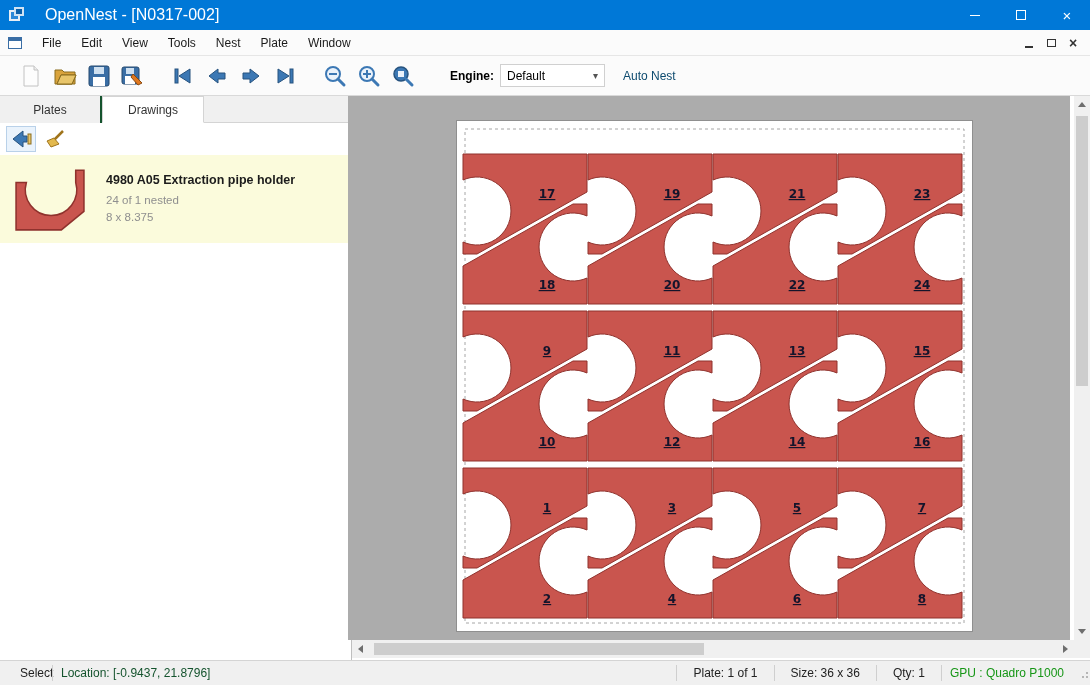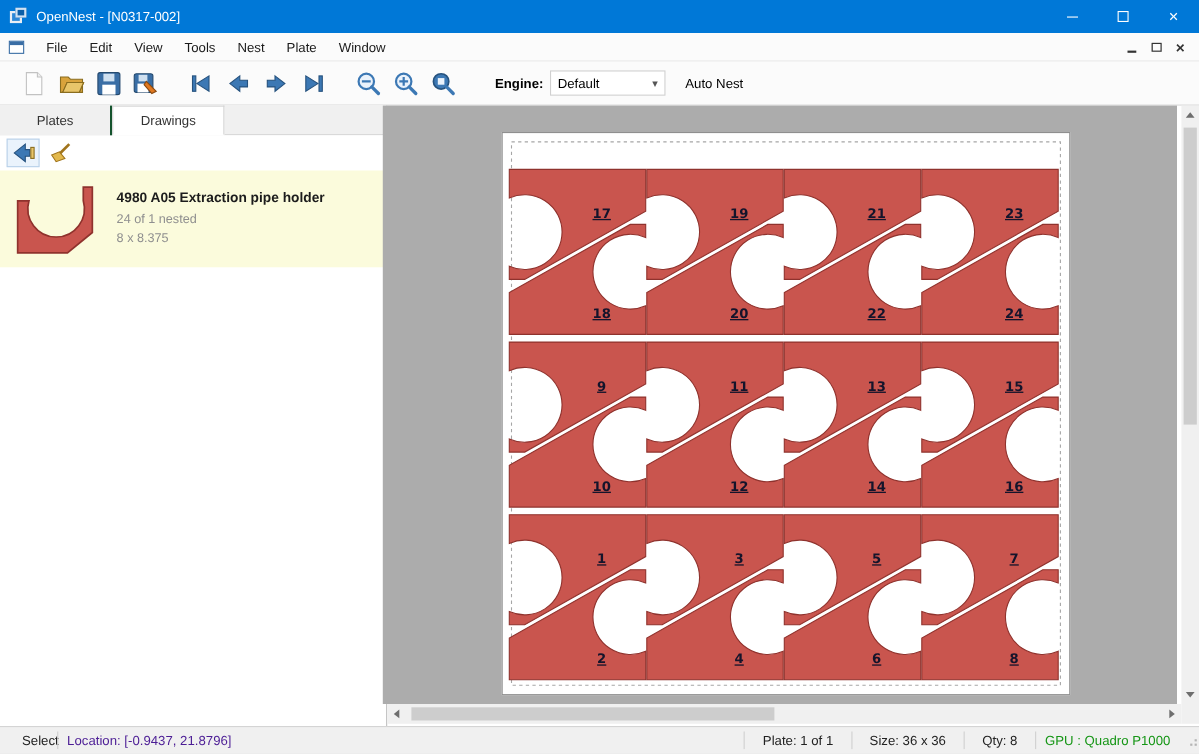--- a/index.html
+++ b/index.html
@@ -3,21 +3,21 @@
 <meta charset="utf-8">
 <style>
   * { margin:0; padding:0; box-sizing:border-box; }
   html,body { width:1090px; height:685px; font-family:"Liberation Sans", sans-serif; font-size:12px; background:#fff; overflow:hidden; }
 
   
   #titlebar { position:absolute; left:0; top:0; width:1090px; height:30px; background:#0078d7; color:#fff; display:flex; align-items:center; }
   #titlebar .app-icon { width:16px; height:16px; margin:0 8px 0 9px; position:relative; }
   #titlebar .app-icon .b1 { position:absolute; left:0; top:3px; width:11px; height:11px; border:2px solid #e8eef5; background:#2b88d8; }
   #titlebar .app-icon .b2 { position:absolute; left:5px; top:0; width:10px; height:9px; border:2px solid #cfe2f3; background:#0b5fa8; }
-  #titlebar .title-text { font-size:12px; }
+  #titlebar .title-text { font-size:16px;margin-left:12px; }
   .win-btns { margin-left:auto; display:flex; height:30px; }
   .win-btn { width:46px; height:30px; display:flex; align-items:center; justify-content:center; color:#fff; }
   .glyph-min { width:10px; height:1px; background:#fff; }
   .glyph-max { width:10px; height:10px; border:1px solid #fff; }
   .glyph-close { font-size:15px; line-height:15px; }
 
   
   #menubar { position:absolute; left:0; top:30px; width:1090px; height:26px; background:#fbfbfb; border-bottom:1px solid #e6e6e6; display:flex; align-items:center; }
   .mdi-icon { width:14px; height:12px; border:1px solid #3a6ea5; background:#fff; margin:0 10px 0 8px; position:relative; }
   .mdi-icon::before { content:""; position:absolute; left:0; top:0; width:12px; height:3px; background:#3a6ea5; }
@@ -31,21 +31,21 @@
   .mdi-close { font-size:14px; font-weight:bold; }
 
   
   #toolbar { position:absolute; left:0; top:56px; width:1090px; height:40px; background:#fbfbfb; border-bottom:1px solid #d9d9d9; display:flex; align-items:center; padding-left:14px; }
   .tbtn { width:34px; height:32px; display:flex; align-items:center; justify-content:center; }
   .tgroup { display:flex; margin-right:16px; }
   .engine-label { font-weight:bold; margin:0 6px 0 14px; }
   .combo { width:105px; height:23px; background:#fff; border:1px solid #d0d0d0; display:flex; align-items:center; padding:0 6px; }
   .combo .val { flex:1; }
   .combo .arrow { color:#555; font-size:10px; }
-  .autonest { margin-left:18px; color:#000000; }
+  .autonest { margin-left:18px; color:#0c4a6e; }
 
   
   #leftpanel { position:absolute; left:0; top:96px; width:352px; height:564px; background:#fff; border-right:1px solid #bfbfbf; }
   #tabstrip { height:27px; background:#f0f0f0; display:flex; border-bottom:1px solid #d4d4d4; }
   .tab { width:102px; height:27px; display:flex; align-items:center; justify-content:center; color:#333; }
   .tab.inactive { background:#f0f0f0; border-right:2px solid #14532d; }
   .tab.active { background:#fff; border:1px solid #d4d4d4; border-bottom:1px solid #fff; margin-bottom:-1px; }
   #panel-tools { height:32px; display:flex; align-items:center; padding-left:6px; background:#fff; }
   .ptool { width:30px; height:26px; display:flex; align-items:center; justify-content:center; margin-right:4px; }
   .ptool.framed { border:1px solid #b9d1e9; background:#eaf3fc; }
@@ -69,21 +69,21 @@
   #hthumb { position:absolute; left:22px; top:3px; width:330px; height:12px; background:#cdcdcd; }
   .tri-up { border-left:4px solid transparent; border-right:4px solid transparent; border-bottom:5px solid #6e6e6e; left:4px; top:6px; }
   .tri-down { border-left:4px solid transparent; border-right:4px solid transparent; border-top:5px solid #6e6e6e; left:4px; bottom:6px; }
   .tri-left { border-top:4px solid transparent; border-bottom:4px solid transparent; border-right:5px solid #6e6e6e; left:6px; top:5px; }
   .tri-right { border-top:4px solid transparent; border-bottom:4px solid transparent; border-left:5px solid #6e6e6e; right:6px; top:5px; }
 
   
   #statusbar { position:absolute; left:0; top:660px; width:1090px; height:25px; background:#f0f0f0; border-top:1px solid #d4d4d4; display:flex; align-items:center; font-size:12px; color:#222; }
   .sdiv { width:1px; height:16px; background:#cfcfcf; margin:0 8px; }
   #status-select { padding-left:20px; width:44px; }
-  #status-loc { color:#4c1d95; }
+  #status-loc { color:#14532d; }
   .sright { margin-left:auto; display:flex; align-items:center; }
   .scell { padding:0 8px; }
   #status-gpu { color:#169616; padding-right:14px; }
   .grip { width:10px; height:10px; margin-right:2px; position:relative; }
   .grip i { position:absolute; width:2px; height:2px; background:#b5b5b5; }
 </style>
 </head>
 <body>
 
 <div id="titlebar">
@@ -344,21 +344,21 @@
 <div id="statusbar">
   <span id="status-select">Select</span>
   <span class="sdiv"></span>
   <span id="status-loc">Location: [-0.9437, 21.8796]</span>
   <div class="sright">
     <span class="sdiv"></span>
     <span class="scell">Plate: 1 of 1</span>
     <span class="sdiv"></span>
     <span class="scell">Size: 36 x 36</span>
     <span class="sdiv"></span>
-    <span class="scell">Qty: 8</span>
+    <span class="scell">Qty: 1</span>
     <span class="sdiv"></span>
     <span id="status-gpu">GPU : Quadro P1000</span>
     <span class="grip">
       <i style="right:0;bottom:0"></i>
         <i style="right:4px;bottom:0"></i>
         <i style="right:0;bottom:4px"></i>
     </span>
   </div>
 </div>
 

